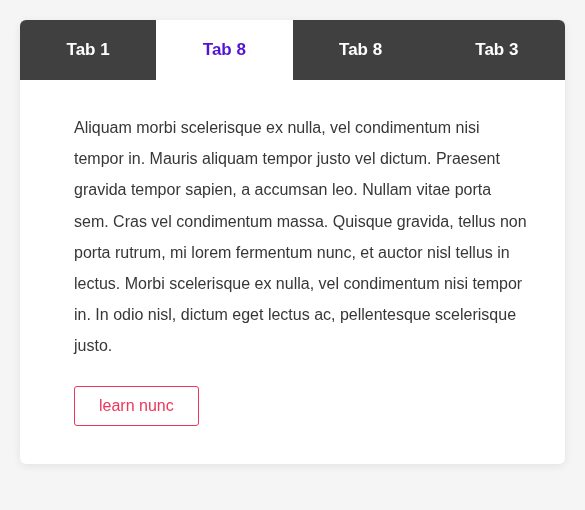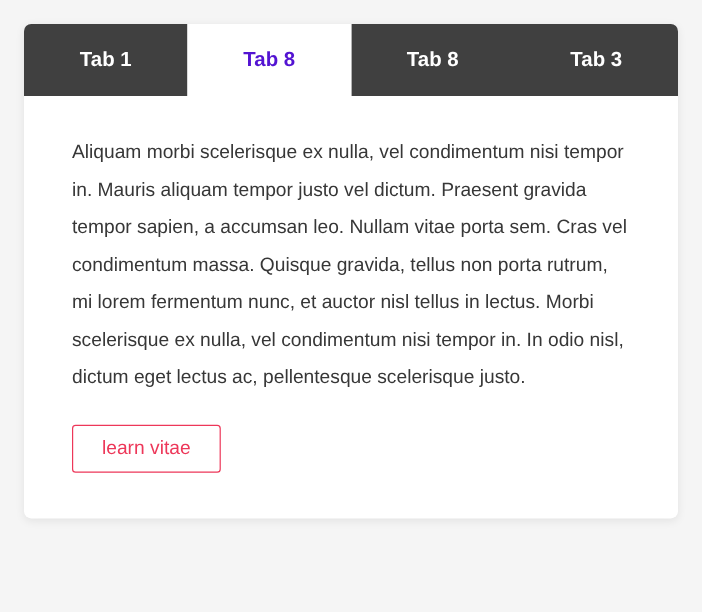--- a/index.html
+++ b/index.html
@@ -32,21 +32,21 @@
       font-weight: 700;
       font-size: 17px;
       cursor: pointer;
       user-select: none;
     }
     .tab.active {
       background: #fff;
       color: #5313d2;
     }
     .content {
-      padding: 32px 38px 38px 40px;
+      padding: 32px 38px 38px 54px;
     }
     .content p {
       color: #373737;
       font-size: 16px;
       line-height: 1.95;
     }
     .learn-more {
       display: inline-block;
       margin-top: 24px;
       padding: 10px 24px;
@@ -64,15 +64,15 @@
 
 <div class="card">
   <div class="tabs">
     <div class="tab">Tab 1</div>
     <div class="tab active">Tab 8</div>
     <div class="tab">Tab 8</div>
     <div class="tab">Tab 3</div>
   </div>
   <div class="content">
     <p>Aliquam morbi scelerisque ex nulla, vel condimentum nisi tempor in. Mauris aliquam tempor justo vel dictum. Praesent gravida tempor sapien, a accumsan leo. Nullam vitae porta sem. Cras vel condimentum massa. Quisque gravida, tellus non porta rutrum, mi lorem fermentum nunc, et auctor nisl tellus in lectus. Morbi scelerisque ex nulla, vel condimentum nisi tempor in. In odio nisl, dictum eget lectus ac, pellentesque scelerisque justo.</p>
-    <button class="learn-more">learn vitae</button>
+    <button class="learn-more">learn nunc</button>
   </div>
 </div>
 
 </body></html>

